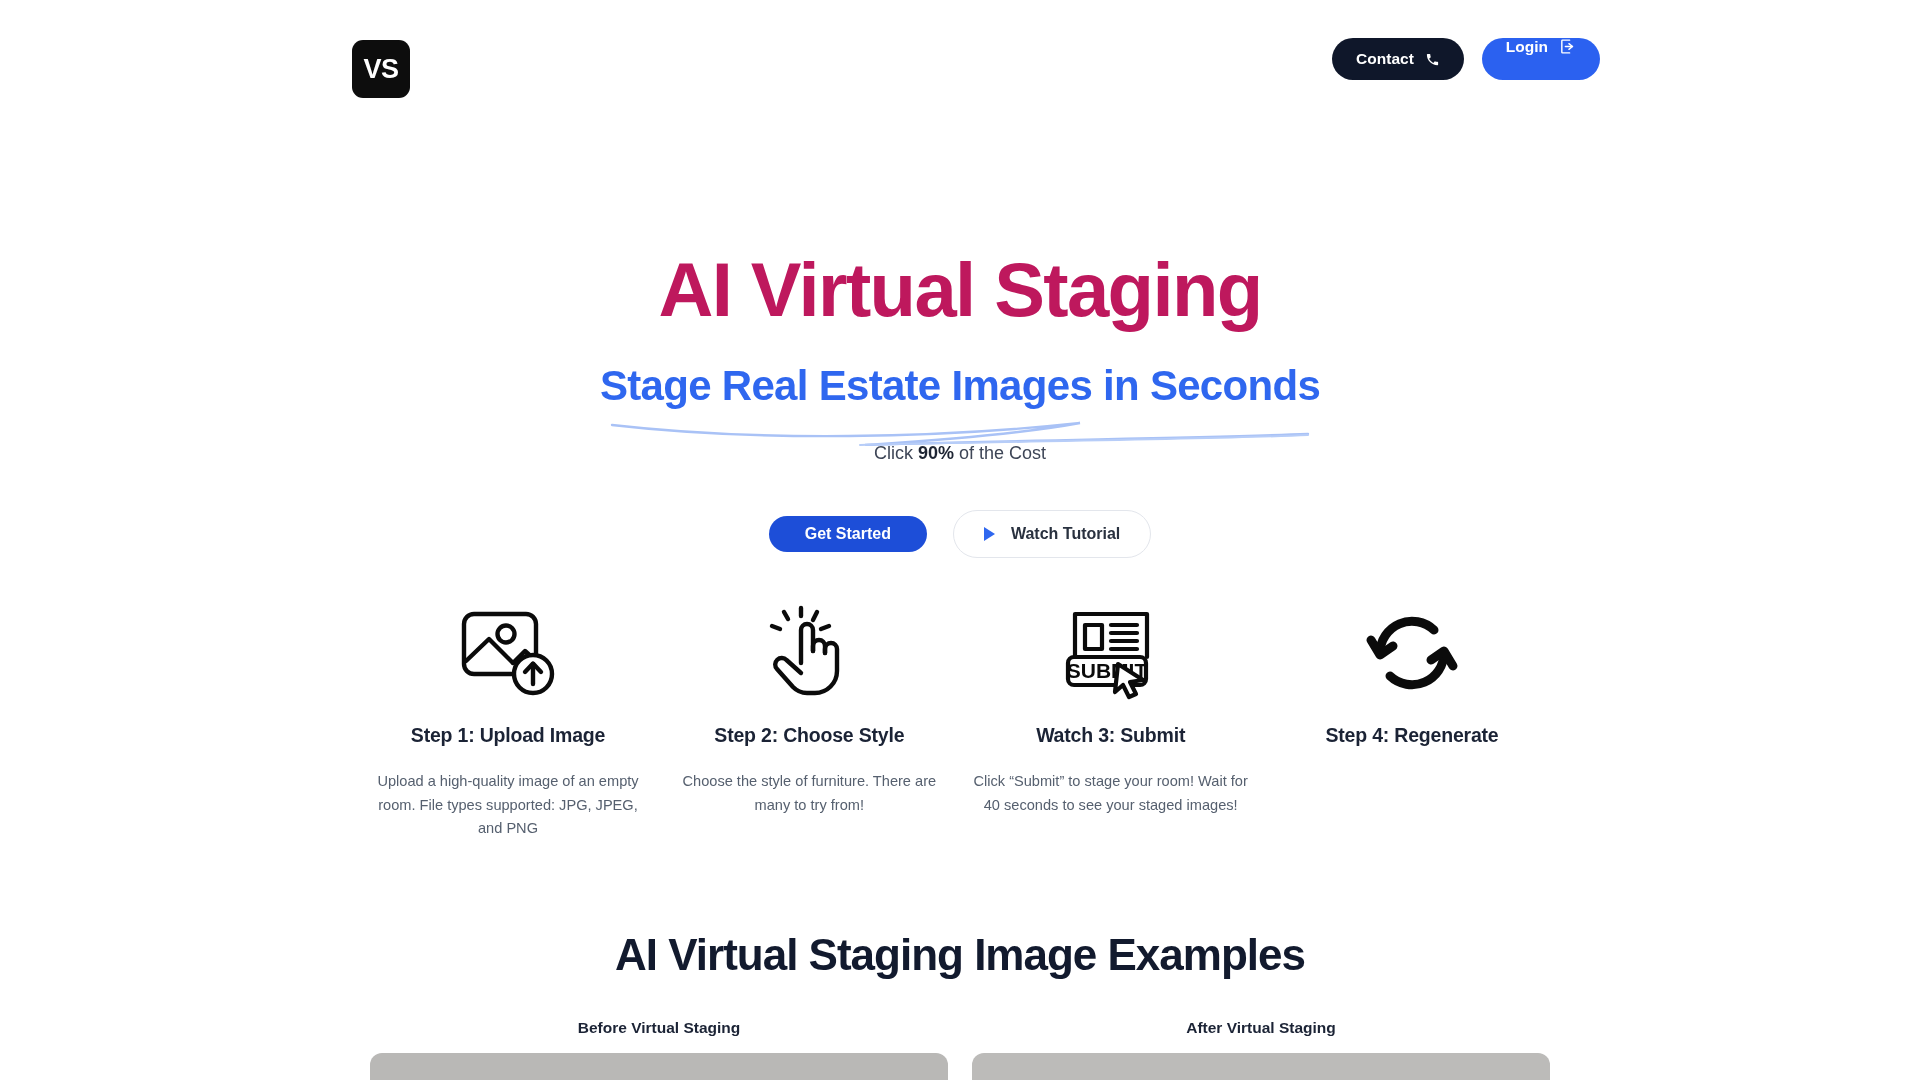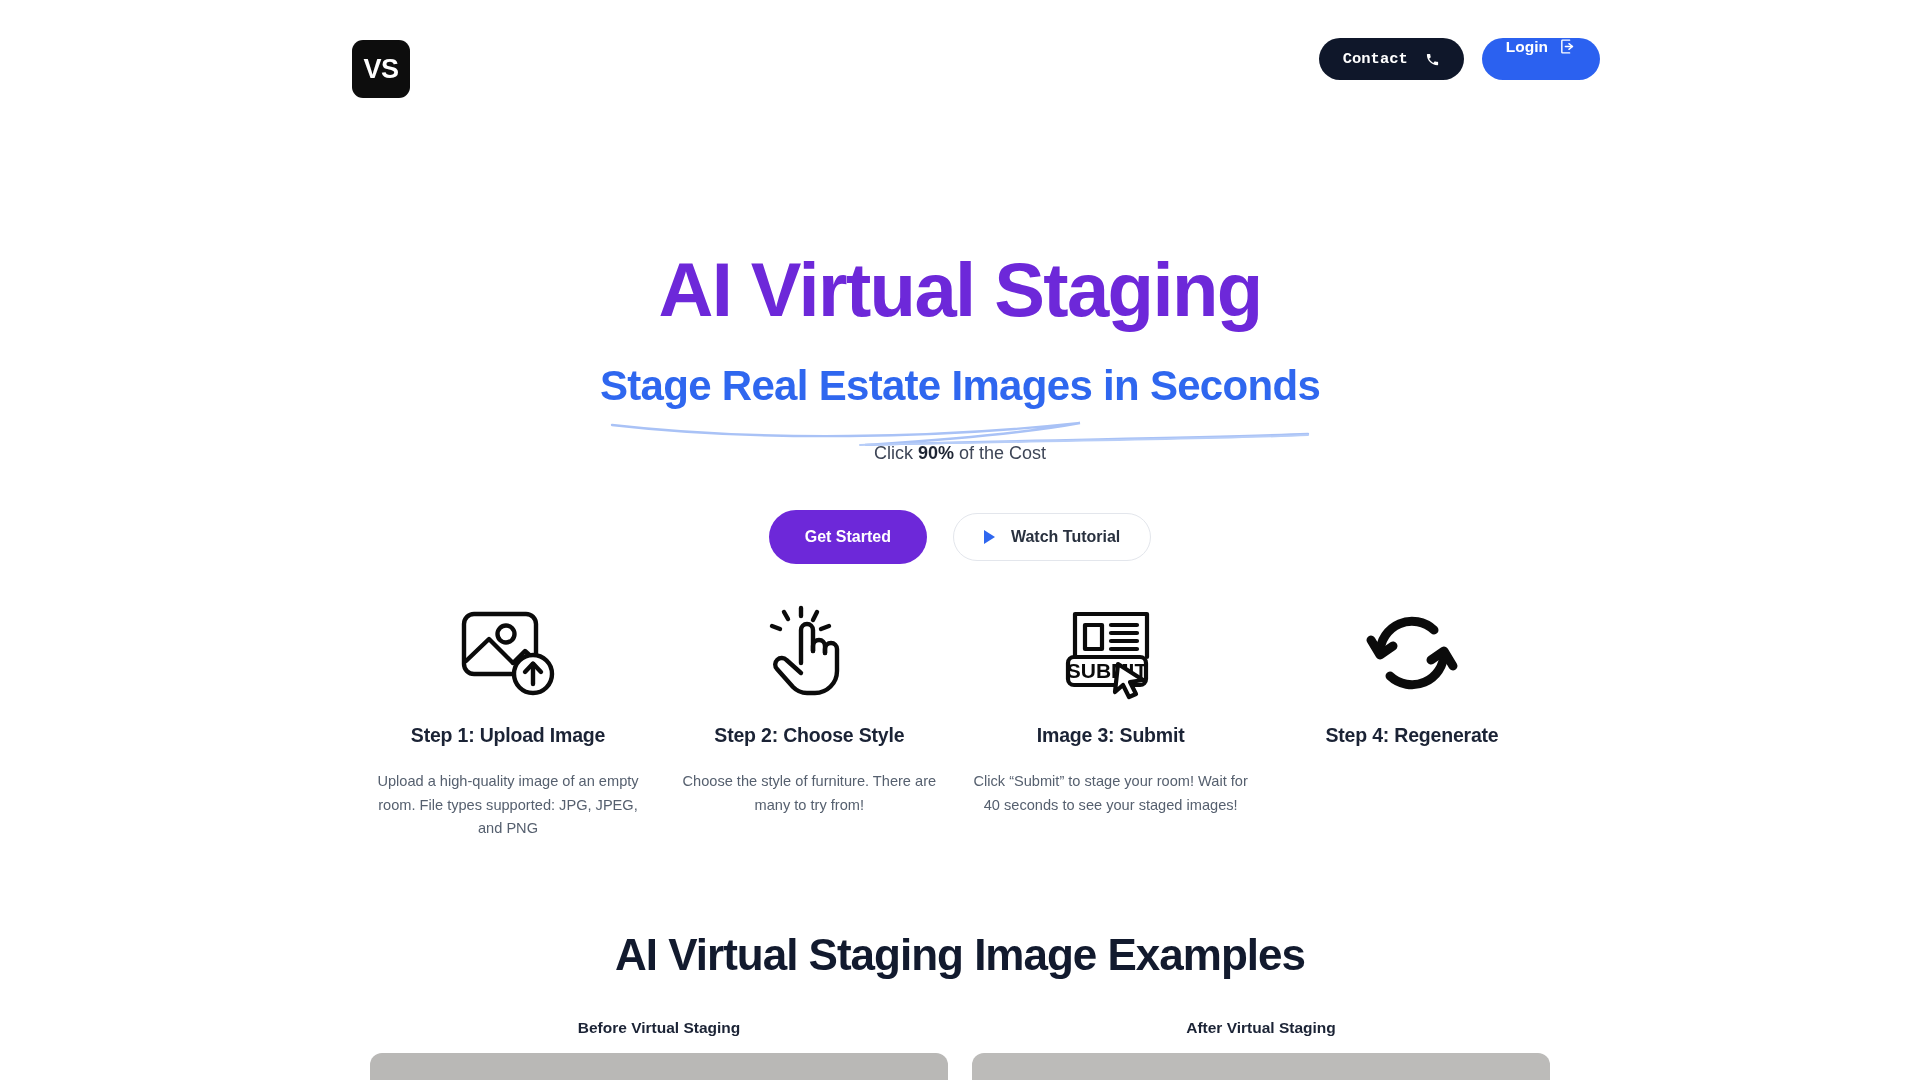--- a/index.html
+++ b/index.html
@@ -42,31 +42,31 @@
     position: absolute;
     right: 322px;
     top: 38px;
     display: flex;
     align-items: center;
     gap: 18px;
   }
   .btn-contact {
     display: flex;
     align-items: center;
-    gap: 17px;
+    gap: 11px;
     background: #0f172a;
     color: #ffffff;
     border: none;
     border-radius: 999px;
     padding: 0 24px;
     height: 42px;
     font-size: 15.5px;
     font-weight: 700;
     cursor: pointer;
-    font-family: Liberation Mono, monospace;
+    font-family: Liberation Sans, sans-serif;
   }
   .btn-login {
     display: flex;
     align-items: flex-start;
     gap: 11px;
     background: #2b61f0;
     color: #ffffff;
     border: none;
     border-radius: 999px;
     padding: 0 24px;
@@ -85,21 +85,21 @@
     width: 1920px;
     text-align: center;
   }
   .hero-title {
     position: absolute;
     top: 250px;
     left: 0; width: 1920px;
     font-size: 76px;
     font-weight: 700;
     letter-spacing: -1.6px;
-    color: #6d28d9;
+    color: #be185d;
     line-height: 1.05;
   }
   .hero-sub-wrap {
     position: absolute;
     top: 362px;
     left: 0; width: 1920px;
     height: 80px;
   }
   .hero-sub {
     font-size: 42px;
@@ -131,25 +131,25 @@
   .hero-ctas {
     position: absolute;
     top: 510px;
     left: 0; width: 1920px;
     display: flex;
     justify-content: center;
     align-items: center;
     gap: 26px;
   }
   .btn-get-started {
-    background: #6d28d9;
+    background: #1d4ed8;
     color: #ffffff;
     border: none;
     border-radius: 999px;
-    height: 54px;
+    height: 36px;
     padding: 0 36px;
     font-size: 16px;
     font-weight: 700;
     cursor: pointer;
     font-family: "Liberation Sans", sans-serif;
   }
   .btn-watch {
     background: #ffffff;
     color: #29313f;
     border: 1.4px solid #e3e6ec;
@@ -358,21 +358,21 @@
         <rect x="26" y="24" width="17" height="24"></rect>
         <path d="M52 24 L78 24"></path>
           <path d="M52 32 L78 32"></path>
           <path d="M52 40 L78 40"></path>
           <path d="M52 48 L78 48"></path>
         <rect x="9" y="56" width="78" height="28" rx="6" fill="#ffffff"></rect>
         <text x="48" y="77" font-family="Liberation Sans, sans-serif" font-size="21" font-weight="700" fill="#0b0b0b" stroke="none" text-anchor="middle">SUBMIT</text>
         <path d="M59 63 L84 79 L71 81 L77 93 L70 96 L64 84 L56 91 Z" fill="#ffffff"></path>
       </svg>
     </div>
-    <div class="step-title">Image 3: Submit</div>
+    <div class="step-title">Watch 3: Submit</div>
     <div class="step-desc">Click “Submit” to stage your room! Wait for 40 seconds to see your staged images!</div>
   </div>
 
   <div class="step">
     <div class="step-icon">
       <svg width="104" height="104" viewBox="0 0 104 104" fill="none" stroke="#0b0b0b" stroke-width="9" stroke-linecap="round" stroke-linejoin="round">
         <path d="M20 52 a32 32 0 0 1 54 -23"></path>
         <path d="M84 52 a32 32 0 0 1 -54 23"></path>
         <path d="M11 39 L20 54 L33 45"></path>
         <path d="M93 65 L84 50 L71 59"></path>

